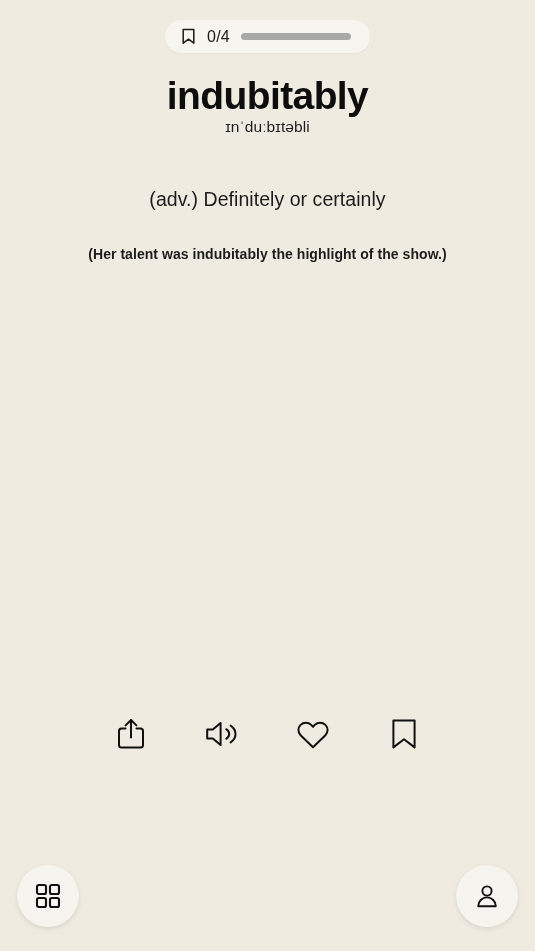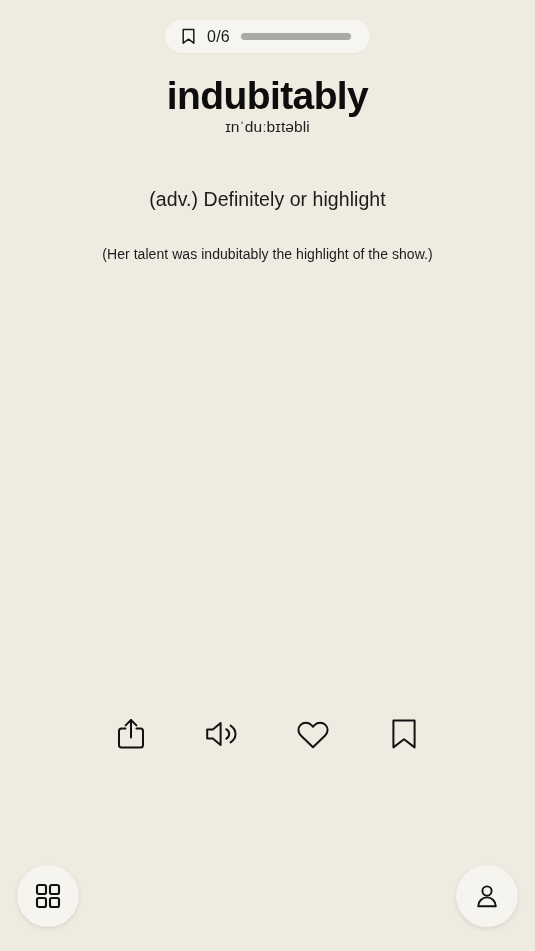--- a/index.html
+++ b/index.html
@@ -116,21 +116,21 @@
     margin-top: 52px;
     font-size: 19.5px;
     font-weight: 400;
     color: #1c1c1c;
     letter-spacing: 0.05px;
   }
 
   .example {
     margin-top: 35px;
     font-size: 14px;
-    font-weight: 400;
+    font-weight: 700;
     color: #1c1c1c;
     letter-spacing: 0.05px;
   }
 
   
   .actions {
     position: absolute;
     top: 712px;
     left: 0;
     width: 100%;
@@ -190,32 +190,32 @@
 
 <div id="app">
 
   <div class="topbar">
     <div class="progress-pill">
       <span class="pill-bookmark-icon">
         <svg viewBox="0 0 15 17" width="15" height="17" fill="none" stroke="#1b1b1b" stroke-width="1.5" stroke-linejoin="round" stroke-linecap="round">
           <path d="M2.2 1.6h10.6v13.6l-5.3-4-5.3 4z"></path>
         </svg>
       </span>
-      <span class="pill-count">0/6</span>
+      <span class="pill-count">0/4</span>
       <span class="progress-track">
         <span class="progress-fill" id="progress-fill" style="width: 0%;"></span>
       </span>
     </div>
   </div>
 
   <div class="card-area">
     <div class="word-block">
       <div class="word">indubitably</div>
       <div class="phonetic">ɪnˈduːbɪtəbli</div>
-      <div class="definition">(adv.) Definitely or highlight</div>
+      <div class="definition">(adv.) Definitely or certainly</div>
       <div class="example">(Her talent was indubitably the highlight of the show.)</div>
     </div>
   </div>
 
   <div class="actions">
 
     <button class="action-btn" aria-label="Share">
       <span>
         <svg viewBox="0 0 32 34" width="32" height="34" fill="none" stroke="#111111" stroke-width="2" stroke-linecap="round" stroke-linejoin="round">
           <path d="M10.5 11.5H6.5a2.5 2.5 0 0 0-2.5 2.5v14a2.5 2.5 0 0 0 2.5 2.5h19a2.5 2.5 0 0 0 2.5-2.5V14a2.5 2.5 0 0 0-2.5-2.5h-4"></path>

